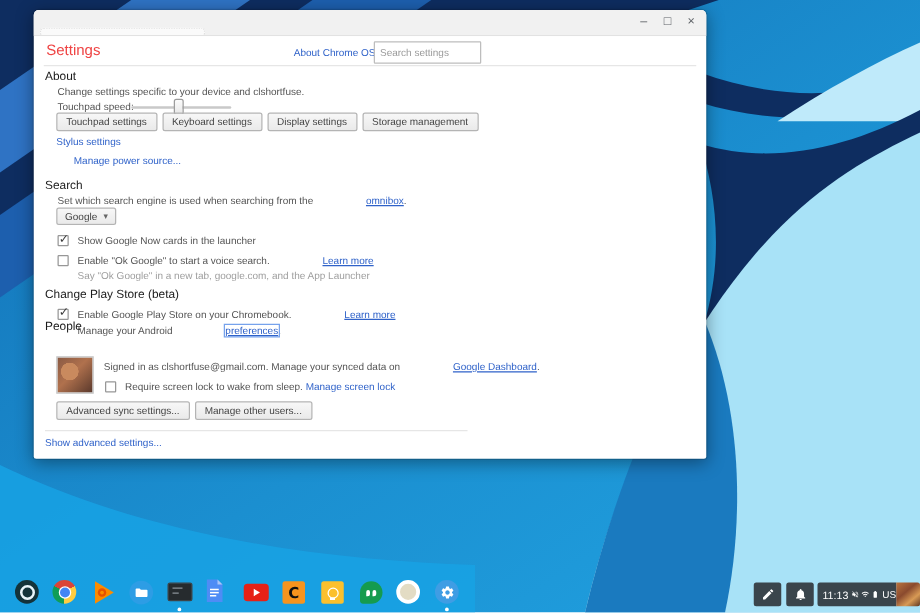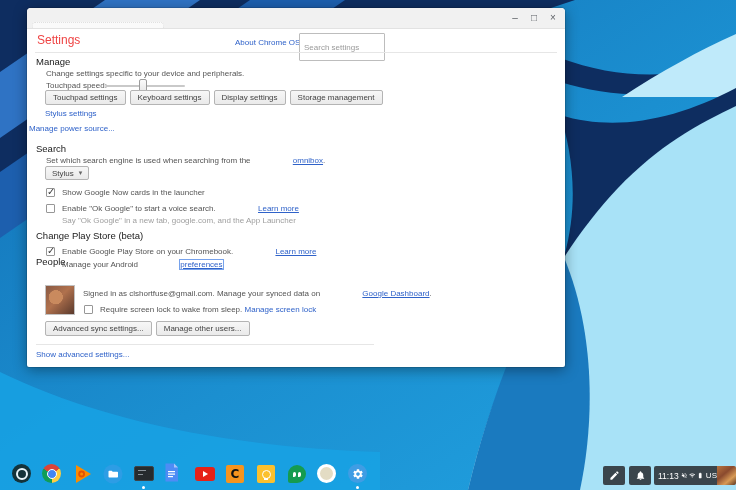--- a/index.html
+++ b/index.html
@@ -35,21 +35,21 @@
 
   .page-title{font-size:12px;color:#ef4444;}
   .section-h{font-size:9.5px;color:#1a1a1a;}
   .body-t{font-size:8px;color:#545454;line-height:10px;white-space:nowrap;}
   .note-t{font-size:8px;color:#9e9e9e;white-space:nowrap;}
   .link{color:#2f62c9;text-decoration:none;cursor:pointer;font-size:8px;white-space:nowrap;}
   .link.u{text-decoration:underline;margin-left:40px;}
   .hr{height:1px;background:#e6e6e6;}
 
   .search-box{
-    box-sizing:border-box;width:86px;height:28px;border:1px solid #bdbdbd;border-radius:1px;
+    box-sizing:border-box;width:86px;height:18px;border:1px solid #bdbdbd;border-radius:1px;
     font-size:8px;padding:1px 4px;color:#333;font-family:inherit;background:#fff;
   }
   .search-box::placeholder{color:#9a9a9a;}
 
   .btn{
     display:inline-block;box-sizing:border-box;height:15px;line-height:11px;
     padding:1px 7px;margin-right:4px;
     background:linear-gradient(#f7f7f7,#eaeaea);
     border:1px solid #b4b4b4;border-radius:2px;
     font-size:8px;color:#444;cursor:pointer;white-space:nowrap;
@@ -158,38 +158,38 @@
     </div>
   </div>
 
   <div class="content">
 
     <div class="abs page-title" style="left:10px;top:5px;">Settings</div>
     <a class="abs link" style="left:208px;top:10px;">About Chrome OS</a>
     <input class="abs search-box" style="left: 272px; top: 5px;" placeholder="Search settings">
     <div class="abs hr" style="left:8px;width:522px;top:24px;"></div>
 
-    <div class="abs section-h" style="left:9px;top:28px;">Manage</div>
-    <div class="abs body-t" style="left:19px;top:41px;">Change settings specific to your device and peripherals.</div>
+    <div class="abs section-h" style="left:9px;top:28px;">About</div>
+    <div class="abs body-t" style="left:19px;top:41px;">Change settings specific to your device and clshortfuse.</div>
     <div class="abs body-t" style="left:19px;top:53px;">Touchpad speed:</div>
     <div class="abs slider-track" style="left:78px;top:57px;width:80px;"></div>
     <div class="abs slider-thumb" style="left:112px;top:51px;"></div>
     <div class="abs" style="left:18px;top:62px;white-space:nowrap;">
       <span class="btn">Touchpad settings</span><span class="btn">Keyboard settings</span><span class="btn">Display settings</span><span class="btn">Storage management</span>
     </div>
     <a class="abs link" style="left:18px;top:81px;">Stylus settings</a>
-    <a class="abs link" style="left:2px;top:96px;">Manage power source...</a>
+    <a class="abs link" style="left:32px;top:96px;">Manage power source...</a>
 
     <div class="abs section-h" style="left:9px;top:115px;">Search</div>
     <div class="abs body-t" style="left:19px;top:128px;">
       <span>Set which search engine is used when searching from the </span><a class="link u">omnibox</a><span>.</span>
     </div>
     <div class="abs" style="left:18px;top:138px;white-space:nowrap;">
       <span class="select">
-        <span>Stylus</span>
+        <span>Google</span>
         <span class="arr">▾</span>
       </span>
     </div>
     <span class="cb" style="left:19px;top:160px;">
         <span class="mark">✓</span>
       </span>
     <div class="abs body-t" style="left:35px;top:160px;">Show Google Now cards in the launcher</div>
     <span class="cb" style="left:19px;top:176px;"></span>
     <div class="abs body-t" style="left:35px;top:176px;">
       <span>Enable "Ok Google" to start a voice search.</span>

